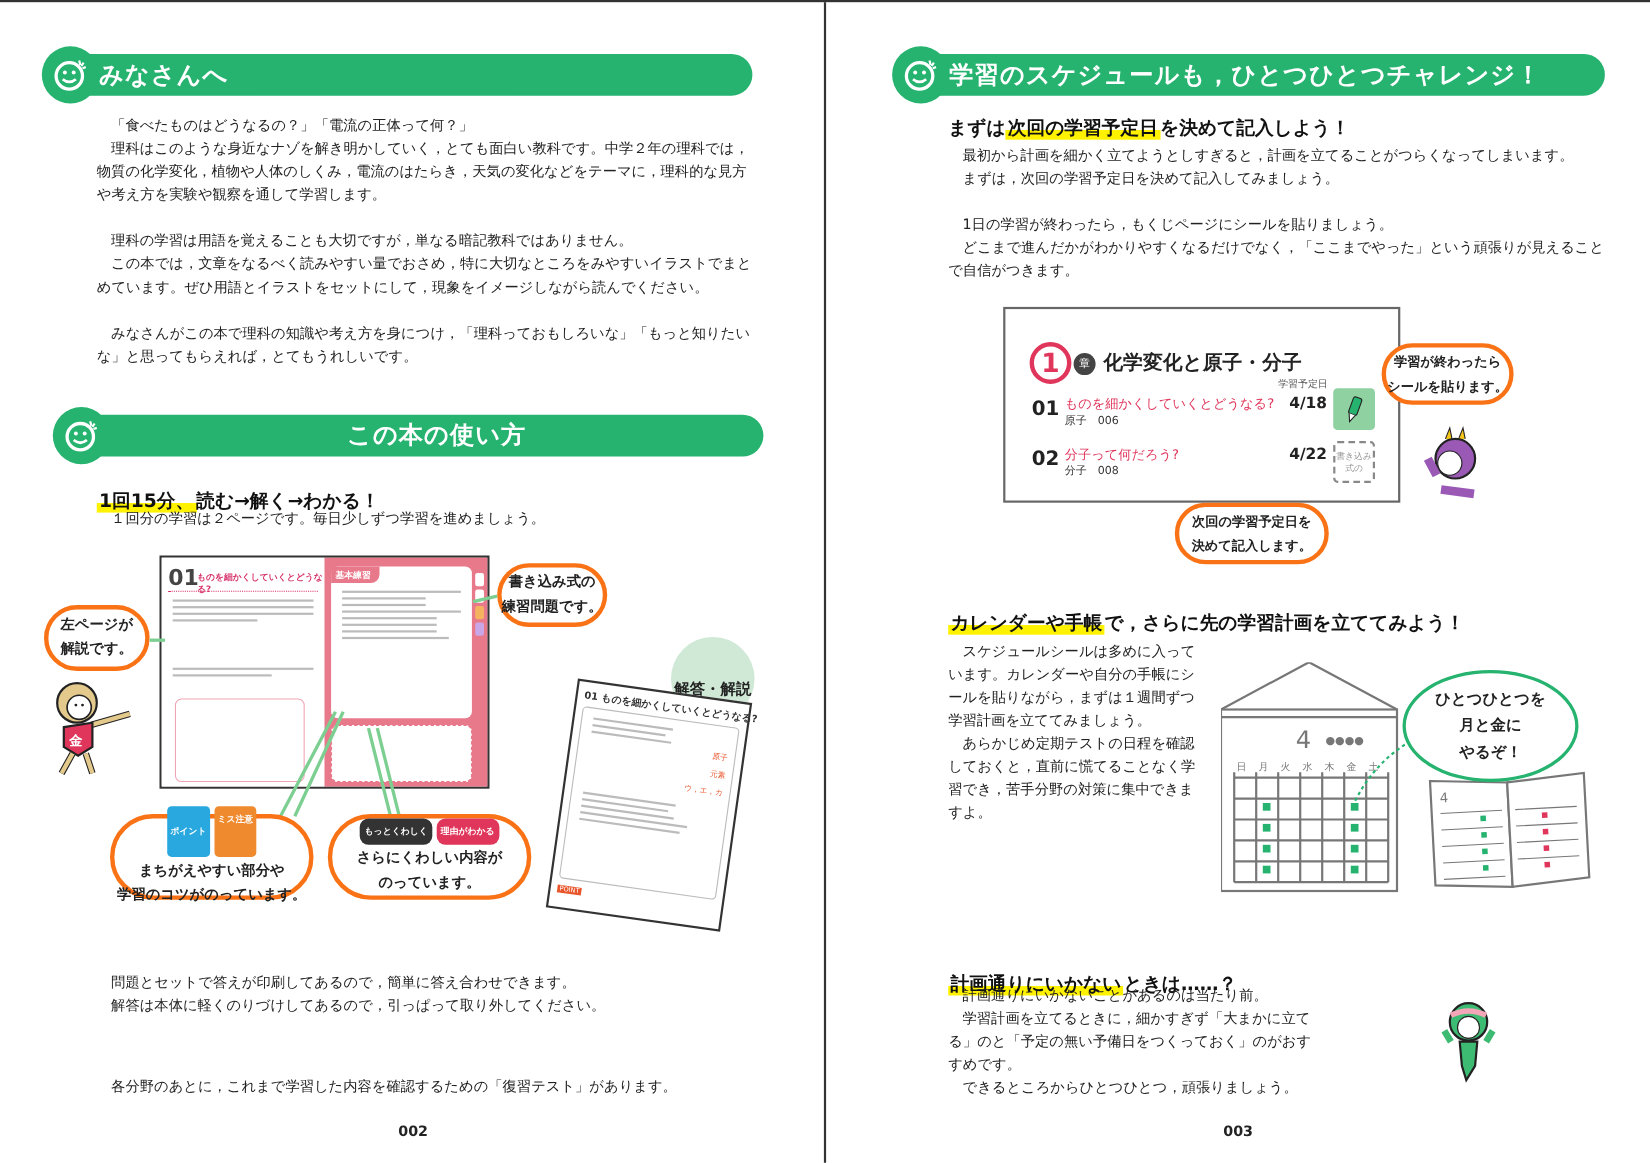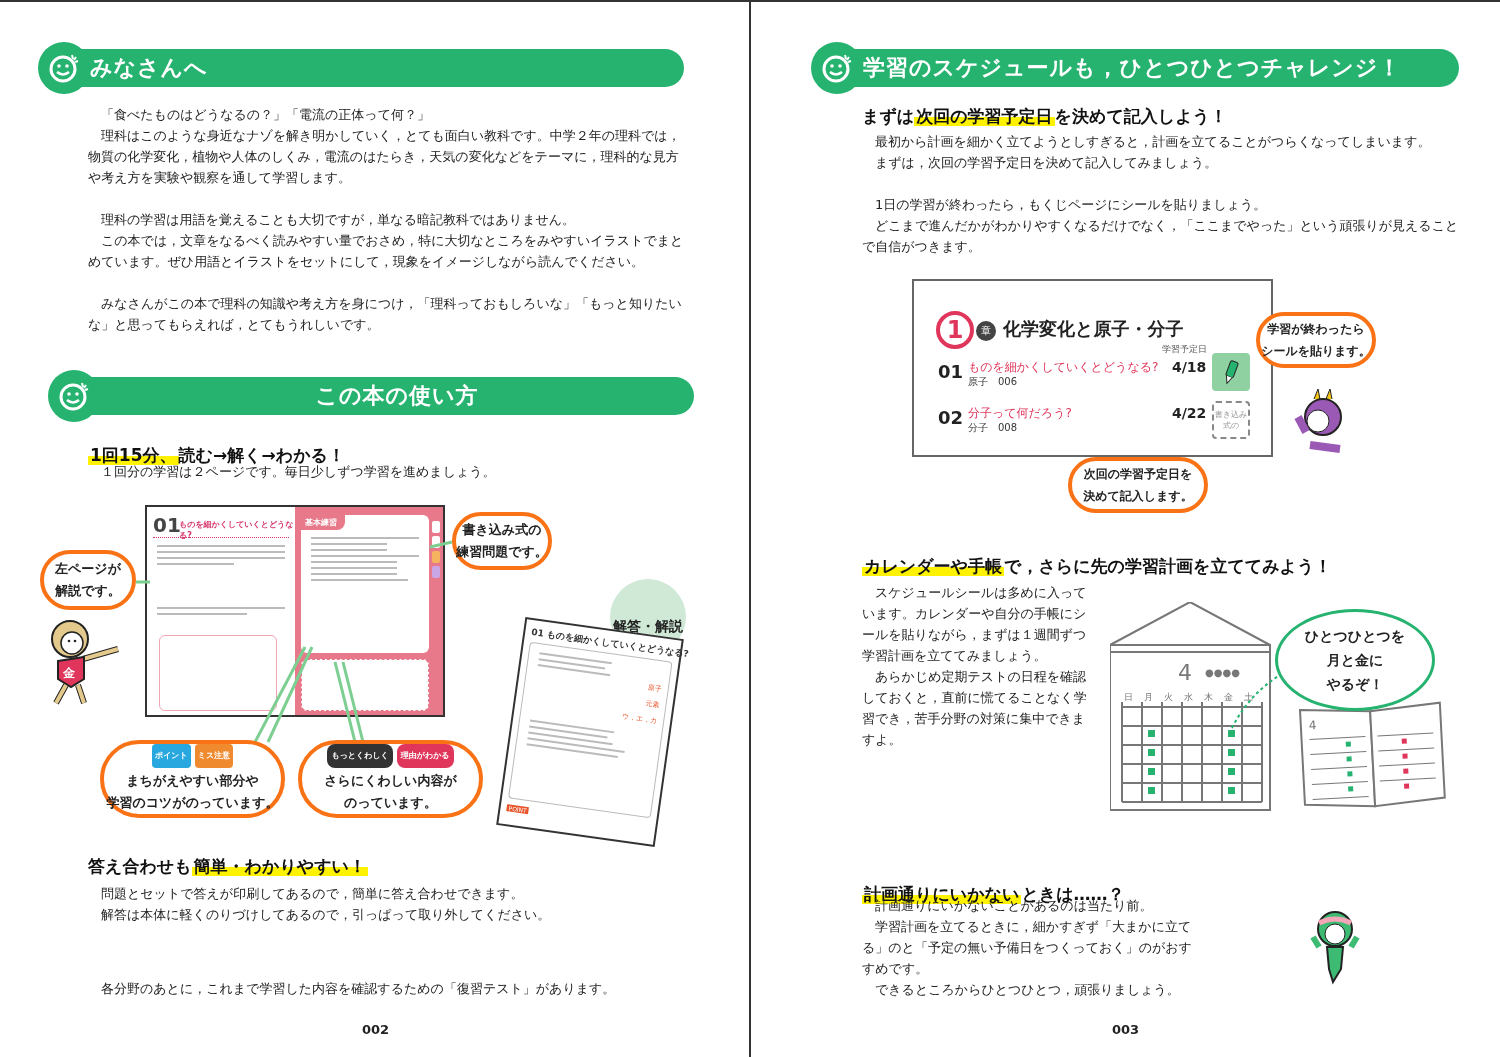--- a/index.html
+++ b/index.html
@@ -188,21 +188,21 @@
 
     <svg style="position:absolute;left:0;top:0;width:749px;height:1057px;pointer-events:none">
       <path d="M136 580 L150 580" stroke="#7ccf91" stroke-width="3"></path>
       <path d="M430 545 L452 540" stroke="#7ccf91" stroke-width="3"></path>
       <path d="M305 645 L255 740 M312 645 L268 740" stroke="#7ccf91" stroke-width="3"></path>
       <path d="M335 660 L355 740 M343 660 L363 740" stroke="#7ccf91" stroke-width="3"></path>
     </svg>
 
     <div class="cloud" style="left:100px; top:738px; width:185px; height:78px;">
       <div style="display:flex;gap:4px;margin-bottom:2px;">
-        <span style="background:#29a8e0;color:#fff;font-size:8px;border-radius:4px;padding:1px 3px;">ポイント</span>
+        <span style="background:#29a8e0;color:#fff;font-size:8px;border-radius:4px;padding:12px 3px;">ポイント</span>
         <span style="background:#f08a2f;color:#fff;font-size:8px;border-radius:4px;padding:1px 3px;">ミス注意</span>
       </div>
       <span>まちがえやすい部分や</span>
       <span>学習のコツがのっています。</span>
     </div>
 
     <div class="cloud" style="left:298px; top:738px; width:185px; height:78px;">
       <div style="display:flex;gap:4px;margin-bottom:2px;">
         <span style="background:#333;color:#fff;font-size:8px;border-radius:8px;padding:1px 4px;">もっとくわしく</span>
         <span style="background:#e0365b;color:#fff;font-size:8px;border-radius:8px;padding:1px 4px;">理由がわかる</span>
@@ -231,23 +231,20 @@
             <div style="width:70%"></div>
             <div style="width:65%"></div>
             <div style="width:70%"></div>
             <div style="width:80%"></div>
             <div style="width:75%"></div>
           </div>
       </div>
       <div class="foot"><span style="background:#e8552b;color:#fff;padding:0 2px;">POINT</span></div>
     </div>
 
-    <div class="sub-head" style="left:88px; top:853px;">
-      <span>答え合わせも</span><span class="hl">簡単・わかりやすい！</span>
-    </div>
     <div class="body-text" style="left:88px; top:881px; width:600px;">
       <p>問題とセットで答えが印刷してあるので，簡単に答え合わせできます。</p>
       <p>解答は本体に軽くのりづけしてあるので，引っぱって取り外してください。</p>
     </div>
 
     <div class="body-text" style="left:88px; top:976px; width:600px;">
       <p>各分野のあとに，これまで学習した内容を確認するための「復習テスト」があります。</p>
     </div>
 
     <div class="page-num" style="left:362px;">002</div>

